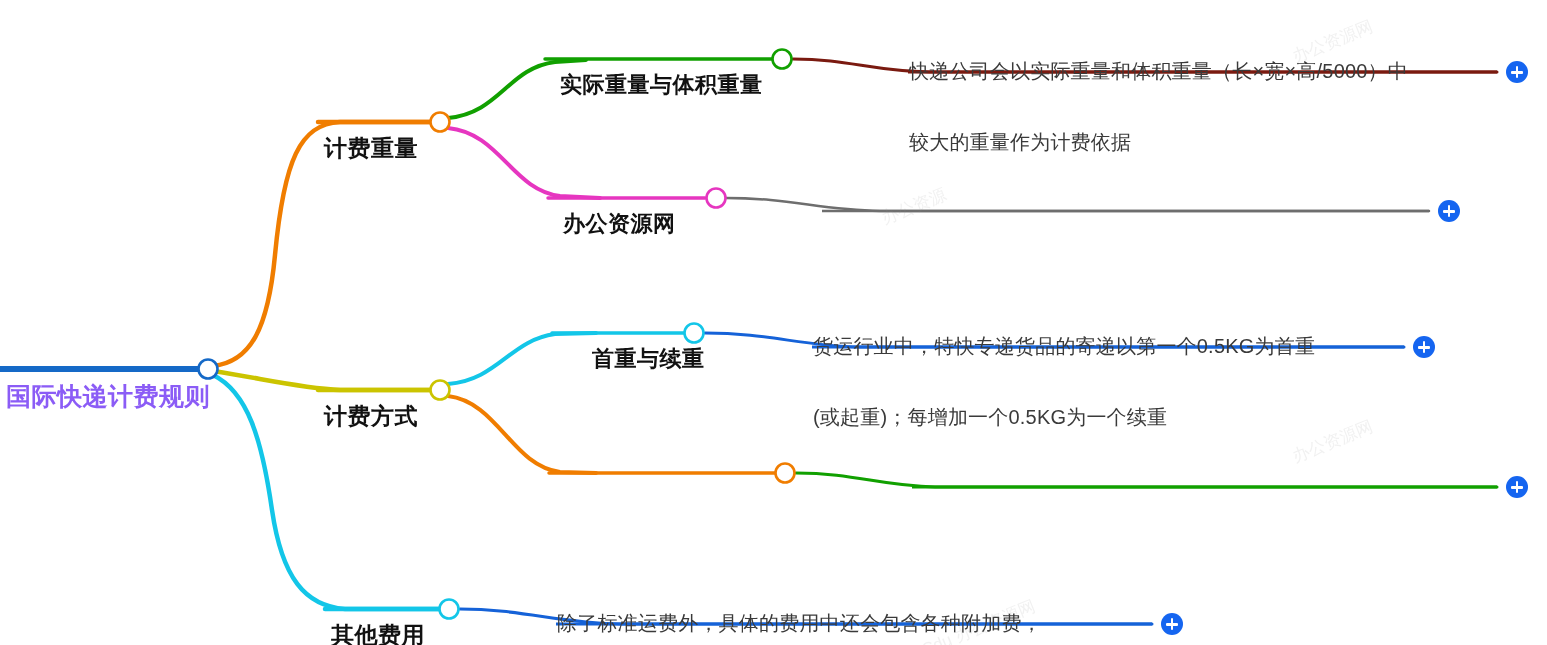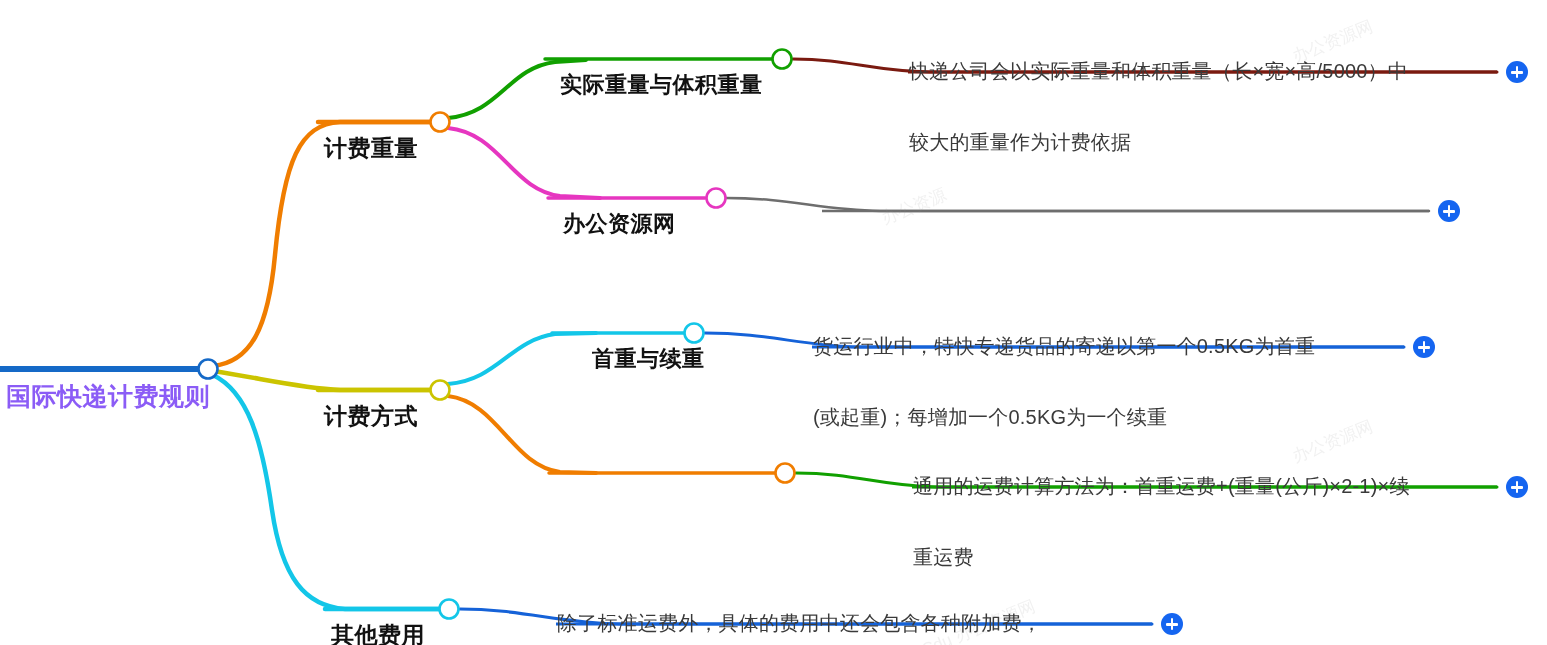--- a/index.html
+++ b/index.html
@@ -178,24 +178,20 @@
 
   <div class="node-label node-sub" style="left:561px; top:302px;margin-left:25px;">
     <span class="node-text">首重与续重</span>
   </div>
   <div class="node-label node-detail" style="left:807px; top:291px;">
     <span class="node-text">货运行业中，特快专递货品的寄递以第一个0.5KG为首重</span>
     <span class="node-text">(或起重)；每增加一个0.5KG为一个续重</span>
   </div>
   <div class="plus-btn" style="left:1413px; top:336px;"></div>
 
-  <div class="node-label node-detail" style="left:907px; top:431px;">
-    <span class="node-text">通用的运费计算方法为：首重运费+(重量(公斤)×2-1)×续</span>
-    <span class="node-text">重运费</span>
-  </div>
   <div class="plus-btn" style="left:1506px; top:476px;"></div>
 
   <div class="node-label node-branch" style="left:325px; top:578px;">
     <span class="node-text">其他费用</span>
   </div>
   <div class="node-label node-detail" style="left:551px; top:568px;">
     <span class="node-text">除了标准运费外，具体的费用中还会包含各种附加费，</span>
     
   </div>
   <div class="plus-btn" style="left:1161px; top:613px;"></div>

